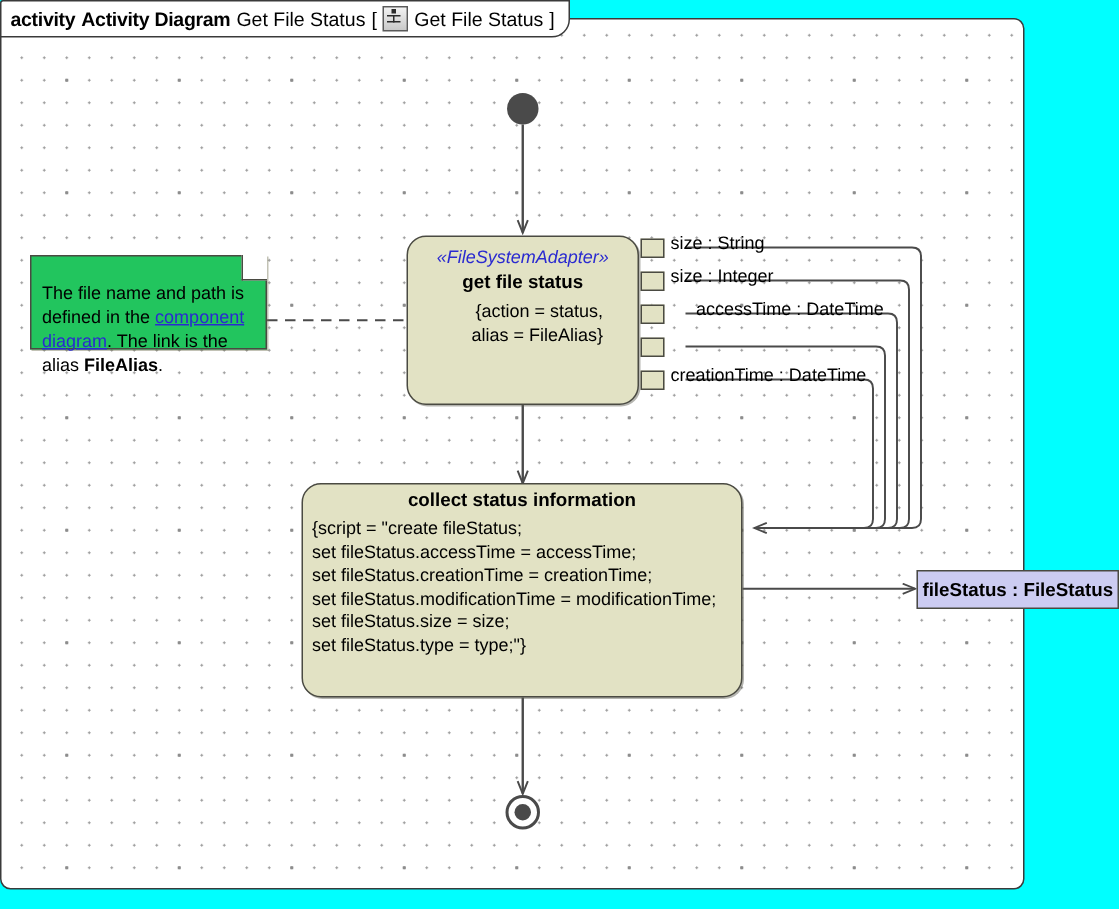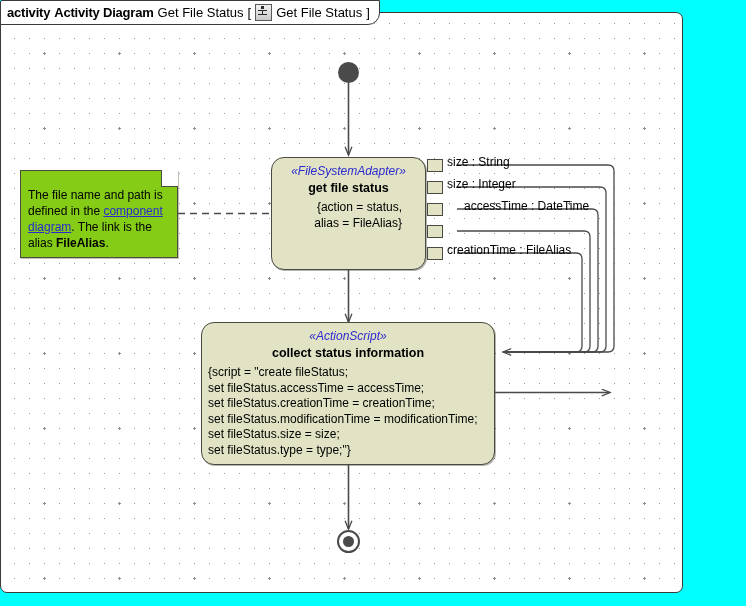--- a/index.html
+++ b/index.html
@@ -173,23 +173,23 @@
     white-space: nowrap;
     z-index: 10;
   }
 
   
   #note {
     position: absolute;
     left: 20px;
     top: 170px;
     width: 158px;
-    height: 88px;
-    box-sizing: border-box;
-    background: #84cc16;
+    height: 63px;
+    box-sizing: border-box;
+    background: #22c55e;
     border: 1px solid #4a4a42;
     z-index: 9;
     box-shadow: 1px 1px 0 rgba(120,120,90,0.45);
   }
   #note-fold {
     position: absolute;
     right: -1px;
     top: -1px;
     width: 17px;
     height: 17px;
@@ -313,40 +313,42 @@
 
   <div class="pin" style="left:427px; top:180.5px;"></div>
   <div class="pinlabel" style="left:447px; top:177px;">size : Integer</div>
 
   <div class="pin" style="left:427px; top:202.5px;"></div>
   <div class="pinlabel" style="left:447px; top:199px;margin-left:17px;">accessTime : DateTime</div>
 
   <div class="pin" style="left:427px; top:224.5px;"></div>
 
   <div class="pin" style="left:427px; top:246.5px;"></div>
-  <div class="pinlabel" style="left:447px; top:243px;">creationTime : FileAlias</div>
+  <div class="pinlabel" style="left:447px; top:243px;">creationTime : DateTime</div>
 
   <div id="note">
     <div id="note-fold"></div>
     <div id="note-text"><span>The file name and path is defined in the </span><a href="#">component diagram</a><span>. The link is the alias </span><b>FileAlias</b><span>.</span></div>
   </div>
 
   <div class="activity" id="activity2" style="left:201px; top:322px; width:294px; height:143px;">
-    <div class="stereo">«ActionScript»</div>
     <div class="aname">collect status information</div>
     <div class="abody leftal">
       <div>{script = "create fileStatus;</div>
       <div>set fileStatus.accessTime = accessTime;</div>
       <div>set fileStatus.creationTime = creationTime;</div>
       <div>set fileStatus.modificationTime = modificationTime;</div>
       <div>set fileStatus.size = size;</div>
       <div>set fileStatus.type = type;"}</div>
     </div>
   </div>
 
+  <div id="objnode">
+    <span>fileStatus : FileStatus</span>
+  </div>
 
   <div id="final-outer">
     <div id="final-inner"></div>
   </div>
 
   <div id="title-tab">
     <span class="tt-kind">activity</span>
     <span class="tt-kind" style="margin-left:4px;">Activity Diagram</span>
     <span class="tt-name">Get File Status</span>
     <span class="tt-bracket">[</span>

